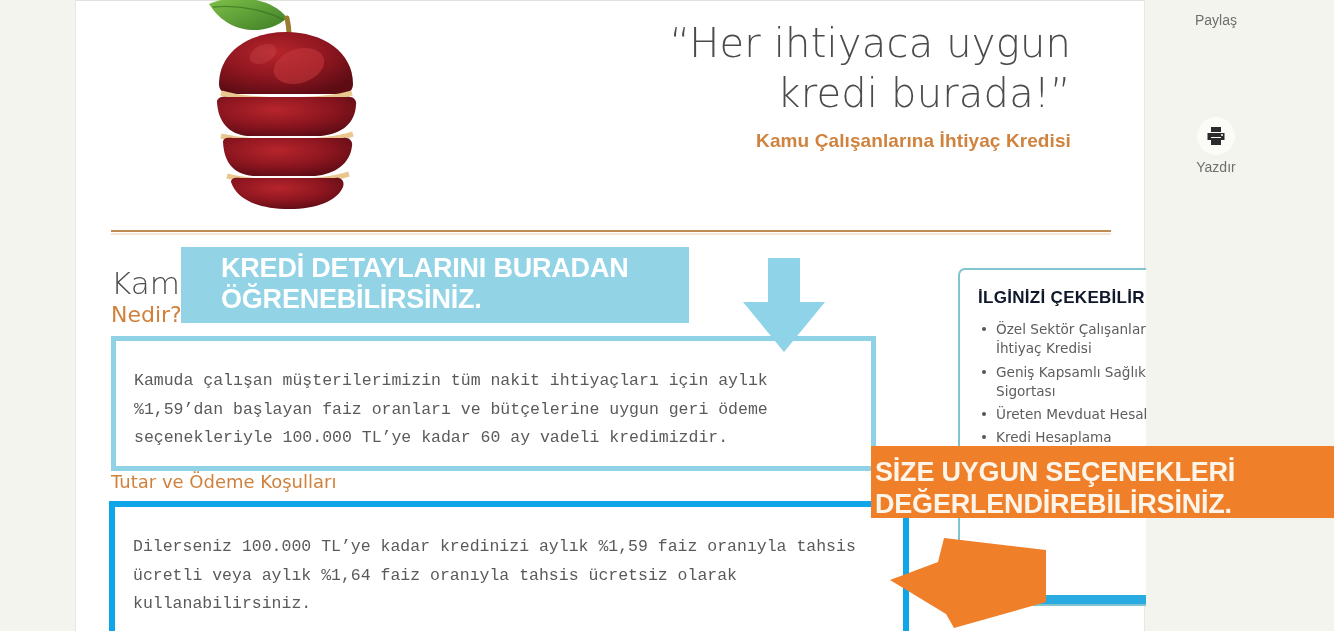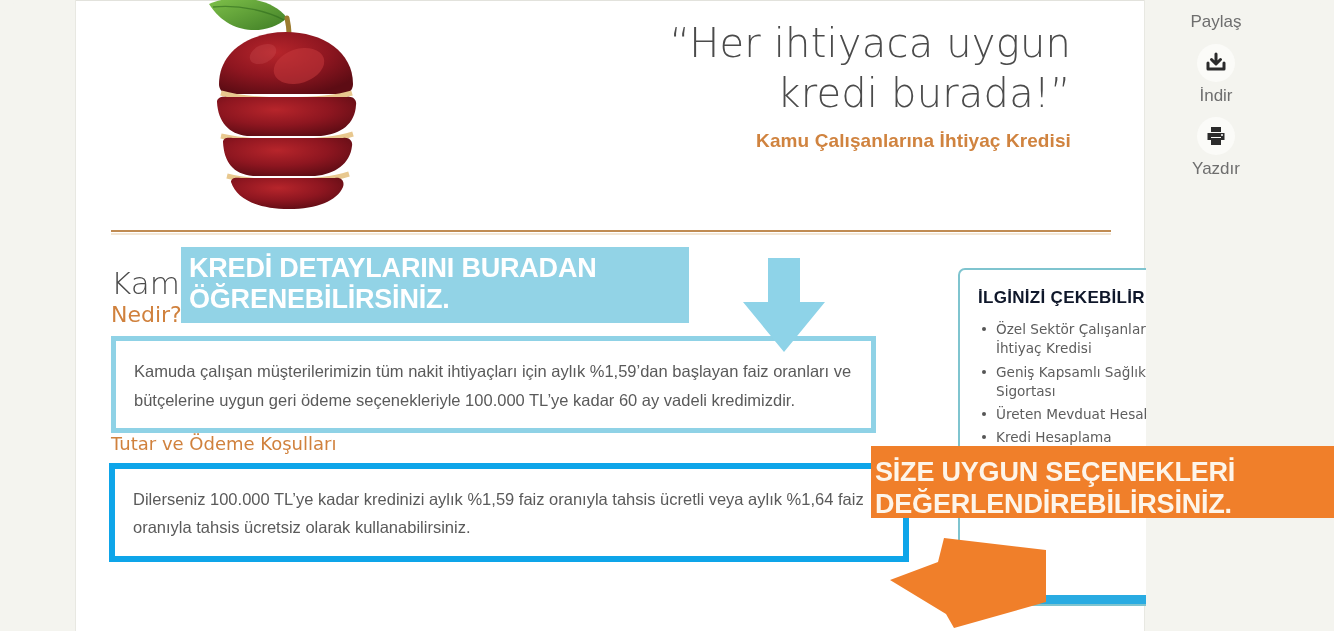--- a/index.html
+++ b/index.html
@@ -98,24 +98,25 @@
   .section-head {
     font-family: "DejaVu Sans", sans-serif;
     font-size: 22px;
     font-weight: 400;
     color: #d0813d;
   }
   .section-head.big {
     font-size: 18px;
   }
   .body-text {
-    font-family: Liberation Sans, sans-serif;
+    font-family: Liberation Mono, monospace;
     font-size: 16.5px;
     line-height: 1.72;
     color: #5a5a5a;
+    margin-top: 10px;
   }
   .hl-box-blue {
     margin-top: 9px;
     border: 5px solid #8fd2e6;
     background: #ffffff;
     padding: 16px 18px 14px 18px;
     box-sizing: border-box;
     width: 765px;
   }
   .hl-box-orange {
@@ -181,21 +182,21 @@
     background: #f4f4ef;
   }
   .tool-item {
     position: absolute;
     width: 120px;
     text-align: center;
     left: 10px;
   }
   .tool-label {
     font-family: "Liberation Sans", sans-serif;
-    font-size: 17px;
+    font-size: 14px;
     color: #6e6e6e;
     margin-top: 4px;
   }
   .tool-icon-circle {
     width: 38px; height: 38px;
     border-radius: 50%;
     background: #fbfbf8;
     margin: 0 auto;
     display: flex;
     align-items: center;
@@ -211,20 +212,21 @@
     box-sizing: border-box;
   }
   .anno-blue-text {
     font-family: "Liberation Sans", sans-serif;
     font-size: 27px;
     font-weight: bold;
     color: #ffffff;
     line-height: 1.16;
     letter-spacing: -0.2px;
     white-space: pre-line;
+    margin-left: 32px;
   }
   .anno-arrow-down {
     position: absolute;
     left: 737px; top: 256px;
     width: 94px; height: 100px;
   }
   .anno-orange-box {
     position: absolute;
     left: 871px; top: 446px;
     width: 463px; height: 72px;
@@ -329,29 +331,20 @@
       </ul>
       <div class="side-card-bottom"></div>
     </div>
   </div>
 
   <div class="toolbar">
     <div class="tool-item" style="top:8px;">
       <div class="tool-label">Paylaş</div>
     </div>
 
-    <div class="tool-item" style="top:44px;">
-      <div class="tool-icon-circle">
-        <svg width="24" height="24" viewBox="0 0 24 24">
-          <path d="M12 3 L12 12 M12 13 L7.5 8.5 M12 13 L16.5 8.5" stroke="#2b2b2b" stroke-width="3" fill="none" stroke-linecap="round" stroke-linejoin="round"></path>
-          <path d="M4 12 L4 18 L20 18 L20 12" stroke="#2b2b2b" stroke-width="3" fill="none" stroke-linecap="round" stroke-linejoin="round"></path>
-        </svg>
-      </div>
-      <div class="tool-label">İndir</div>
-    </div>
 
     <div class="tool-item" style="top:117px;">
       <div class="tool-icon-circle">
         <svg width="24" height="24" viewBox="0 0 24 24">
           <rect x="7" y="3" width="10" height="5" fill="#2b2b2b"></rect>
           <path d="M3.5 9 L20.5 9 L20.5 16 L17 16 L17 13 L7 13 L7 16 L3.5 16 Z" fill="#2b2b2b"></path>
           <rect x="7" y="14" width="10" height="7" fill="#2b2b2b"></rect>
           <circle cx="18" cy="11" r="1" fill="#ffffff"></circle>
         </svg>
       </div>

